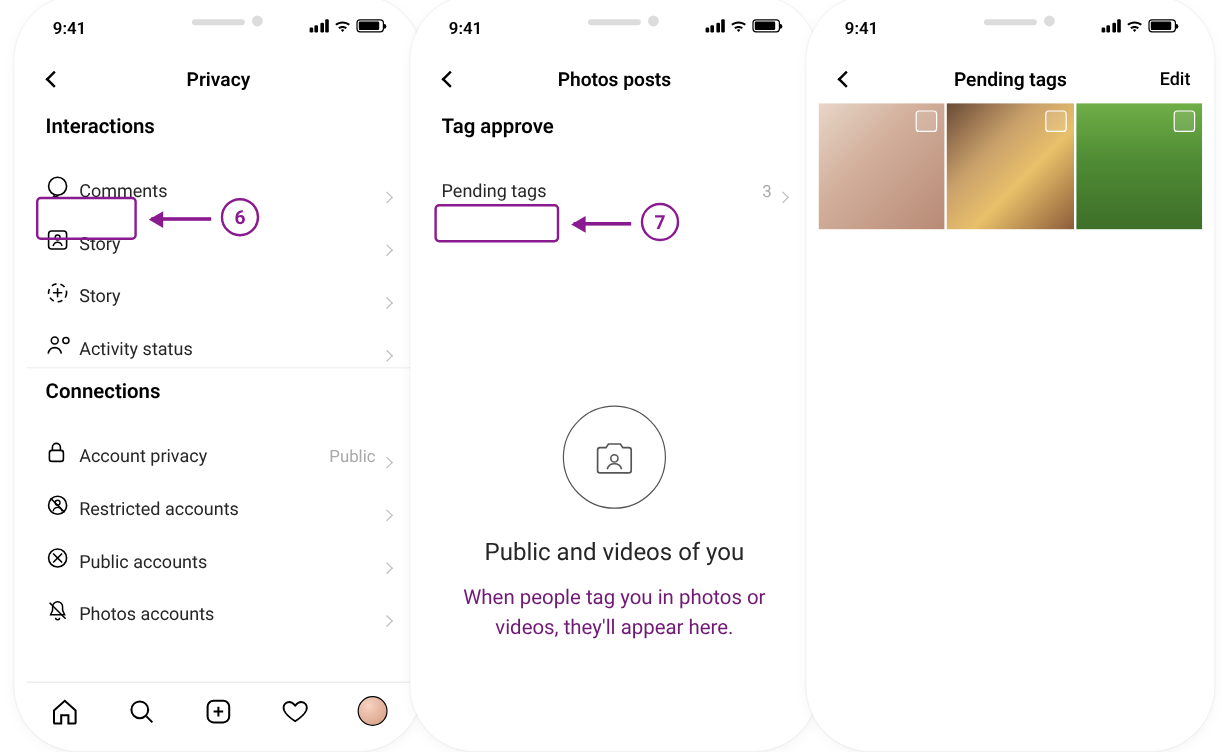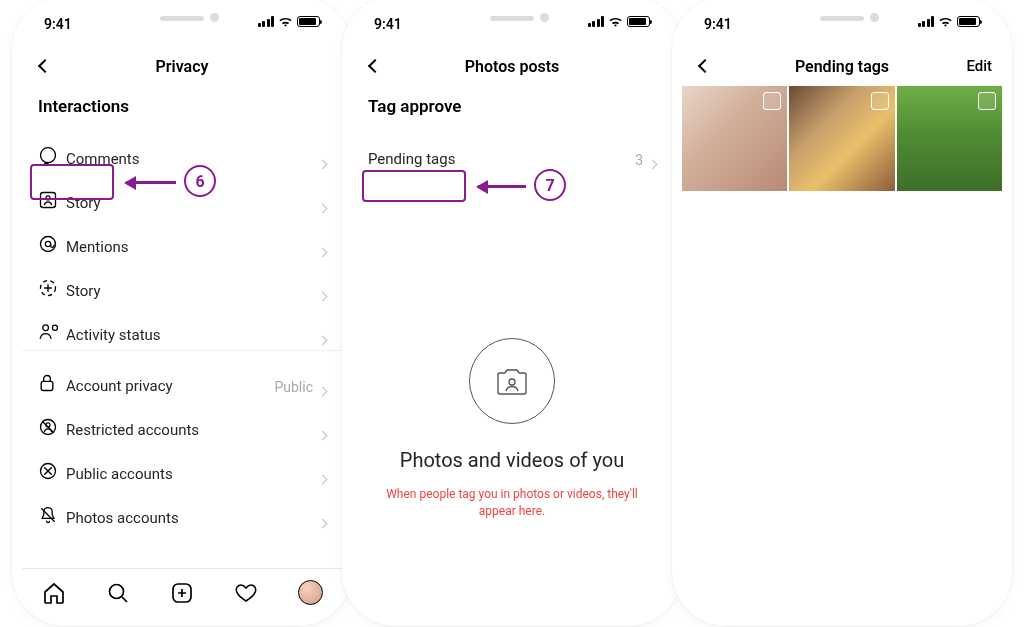--- a/index.html
+++ b/index.html
@@ -119,21 +119,21 @@
   .toggle{ width:48px;height:28px;border-radius:14px;background:#0095f6;position:relative;}
   .toggle::after{content:"";position:absolute;right:2px;top:2px;width:24px;height:24px;border-radius:50%;background:#fff;box-shadow:0 1px 2px rgba(0,0,0,.2);}
 
   
   .empty{ text-align:center; padding:60px 30px 0; color:#262626;}
   .empty .circle{
     width:86px;height:86px;border:1.5px solid #555;border-radius:50%;
     margin:0 auto 24px;display:flex;align-items:center;justify-content:center;
   }
   .empty h3{font-size:20px;font-weight:400;margin-bottom:14px;}
-  .empty p{font-size:12px;color:#ef4444;line-height:1.45;}
+  .empty p{font-size:17px;color:#701a75;line-height:1.45;}
 
   
   .grid{display:flex;gap:2px;}
   .thumb{flex:1;aspect-ratio:1/1;position:relative;}
   .thumb .sel{position:absolute;top:6px;right:6px;width:18px;height:18px;border:1.6px solid #fff;border-radius:3px;background:rgba(255,255,255,.12);}
 
   
   .hi-box{ position:absolute; border:2.5px solid #8a1a8f; border-radius:4px; pointer-events:none; z-index:20;}
   .step-badge{
     position:absolute; width:32px;height:32px;border:2.5px solid #8a1a8f;border-radius:50%;
@@ -198,31 +198,20 @@
           <svg width="20" height="20" viewBox="0 0 24 24">
             <rect x="3" y="3" width="18" height="18" rx="3" fill="none" stroke="#000" stroke-width="1.6"></rect>
             <circle cx="12" cy="9.5" r="2.4" fill="none" stroke="#000" stroke-width="1.5"></circle>
             <path d="M7.5 18c.7-2.5 2.4-3.8 4.5-3.8s3.8 1.3 4.5 3.8" fill="none" stroke="#000" stroke-width="1.5"></path>
           </svg>
         </div>
       <span class="label">Story</span>
       <div class="chev-r"></div>
     </div>
 
-    <div class="row">
-      <div class="icon-slot">
-          <svg width="20" height="20" viewBox="0 0 24 24">
-            <circle cx="12" cy="12" r="9" fill="none" stroke="#000" stroke-width="1.6"></circle>
-            <circle cx="12" cy="12" r="3.2" fill="none" stroke="#000" stroke-width="1.5"></circle>
-            <path d="M15.2 12v2c0 1.3.9 2.1 2 2.1 1.4 0 2.3-1.3 2.3-3.4" fill="none" stroke="#000" stroke-width="1.5"></path>
-          </svg>
-        </div>
-      <span class="label">Mentions</span>
-      <div class="chev-r"></div>
-    </div>
 
     <div class="row">
       <div class="icon-slot">
           <svg width="20" height="20" viewBox="0 0 24 24">
             <circle cx="12" cy="12" r="9" fill="none" stroke="#000" stroke-width="1.6" stroke-dasharray="5 4"></circle>
             <path d="M12 8v8M8 12h8" stroke="#000" stroke-width="1.6" stroke-linecap="round"></path>
           </svg>
         </div>
       <span class="label">Story</span>
       <div class="chev-r"></div>
@@ -234,20 +223,21 @@
             <circle cx="9" cy="6" r="3.4" fill="none" stroke="#000" stroke-width="1.5"></circle>
             <path d="M2.5 19c.8-4 3.3-6 6.5-6s5.7 2 6.5 6" fill="none" stroke="#000" stroke-width="1.5"></path>
             <circle cx="20" cy="6" r="3" fill="none" stroke="#000" stroke-width="1.5"></circle>
           </svg>
         </div>
       <span class="label">Activity status</span>
       <div class="chev-r"></div>
     </div>
 
     <div class="divider"></div>
+    <div class="section-h">Connections</div>
 
     <div class="row">
       <div class="icon-slot">
           <svg width="18" height="20" viewBox="0 0 20 24">
             <rect x="3" y="10" width="14" height="11" rx="2.5" fill="none" stroke="#000" stroke-width="1.6"></rect>
             <path d="M6 10V7a4 4 0 018 0v3" fill="none" stroke="#000" stroke-width="1.6"></path>
           </svg>
         </div>
       <span class="label">Account privacy</span>
       <span class="value">Public</span>
@@ -368,21 +358,21 @@
     </div>
 
     <div class="empty" style="margin-top:110px;">
       <div class="circle">
         <svg width="40" height="40" viewBox="0 0 40 40">
           <path d="M8 12h5l2-3h10l2 3h5a2 2 0 012 2v17a2 2 0 01-2 2H8a2 2 0 01-2-2V14a2 2 0 012-2z" fill="none" stroke="#555" stroke-width="1.4"></path>
           <circle cx="20" cy="21" r="3" fill="none" stroke="#555" stroke-width="1.3"></circle>
           <path d="M14 30c.8-3 3-4.5 6-4.5s5.2 1.5 6 4.5" fill="none" stroke="#555" stroke-width="1.3"></path>
         </svg>
       </div>
-      <h3>Photos and videos of you</h3>
+      <h3>Public and videos of you</h3>
       <p>When people tag you in photos or videos, they'll appear here.</p>
     </div>
 
     <div class="hi-box" style="left:10px;top:84px;width:104px;height:32px;"></div>
     <div class="arrow" style="left:126px;top:99px;width:48px;"></div>
     <div class="step-badge" style="left:182px;top:83px;">7</div>
   </div>
 </div>
 
 <div class="phone">

